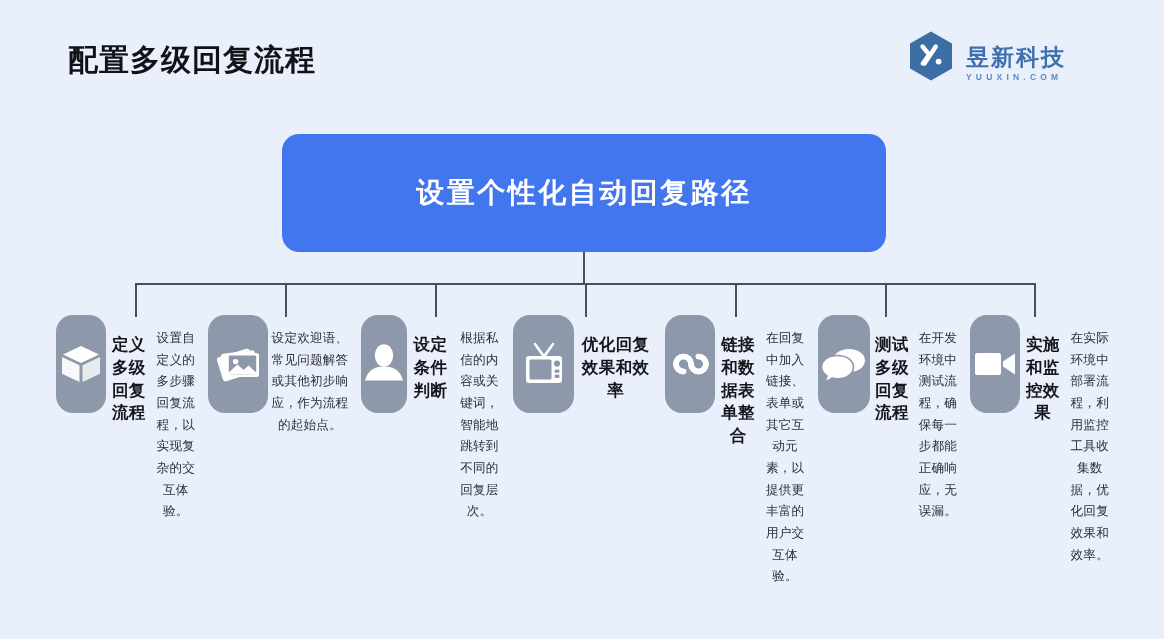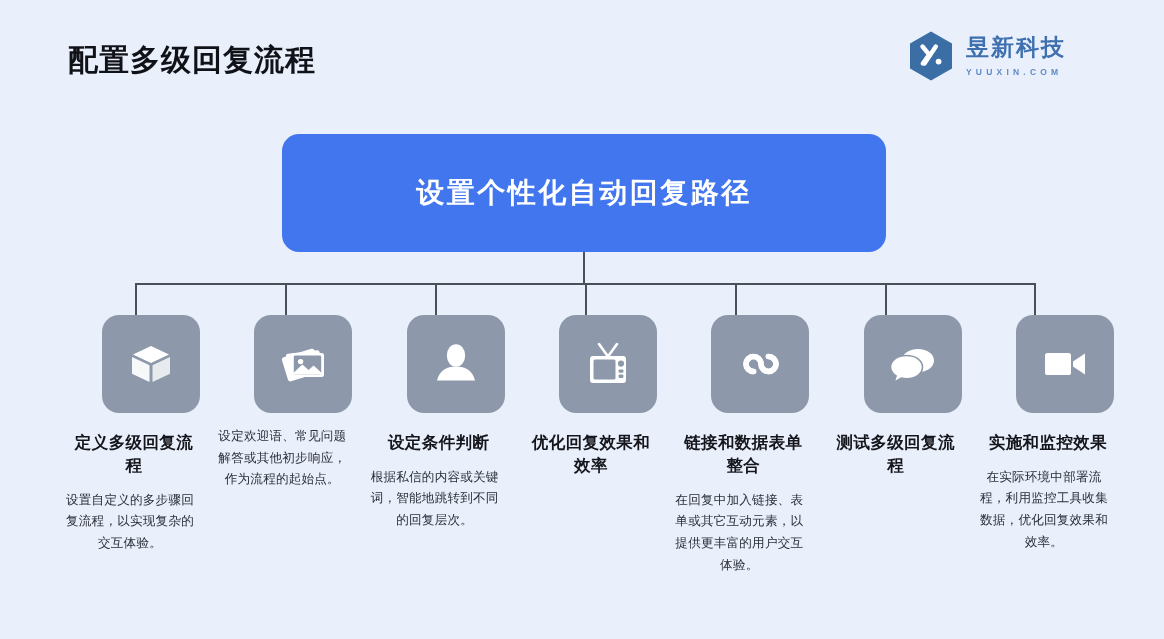--- a/index.html
+++ b/index.html
@@ -12,31 +12,31 @@
   .slide { position:relative; width:1124px; height:639px; background:#e9effb; }
 
   
   .page-title {
     position:absolute; left:68px; top:40px;
     font-size:30px; font-weight:bold; color:#111217;
     letter-spacing:1px; white-space:nowrap;
   }
   .brand {
     position:absolute; right:58px; top:30px;
-    display:flex; align-items:center; gap:11px;
+    display:flex; align-items:flex-end; gap:11px;
   }
   .brand-mark { width:48px; height:52px; flex:0 0 auto; display:block; }
   .brand-text { display:flex; flex-direction:column; justify-content:center; }
   .brand-name {
     font-size:23px; font-weight:bold; color:#3e6fae;
     letter-spacing:2px; line-height:1.12; white-space:nowrap;
   }
   .brand-domain {
     font-size:8.5px; color:#5d8bc4; letter-spacing:4.2px;
-    font-weight:bold; margin-top:7px; white-space:nowrap;
+    font-weight:bold; margin-top:1px; white-space:nowrap;
   }
 
   
   .root-node {
     position:absolute; left:282px; top:134px;
     width:604px; height:118px;
     background:#4276ee; border-radius:17px;
     display:flex; align-items:center; justify-content:center;
   }
   .root-label {
@@ -48,21 +48,21 @@
   .conn { position:absolute; background:#4b4f57; }
   .conn-stem { left:583px; top:252px; width:2px; height:32px; }
   .conn-bus  { left:135px; top:283px; height:2px; width:900px; }
   .conn-drop { top:283px; width:2px; height:34px; }
 
   
   .cols {
     position:absolute; left:56px; top:315px;
     width:1058px; display:flex; justify-content:space-between;
   }
-  .col { width:144px; display:flex; flex-direction:column; align-items:flex-end; }
+  .col { width:144px; display:flex; flex-direction:row; align-items:flex-start; }
   .icon-tile {
     width:98px; height:98px; border-radius:17px;
     background:#8d99ab; display:flex; align-items:center; justify-content:center;
   }
   .icon-tile svg { display:block; }
   .col-title {
     margin-top:18px; font-size:16.5px; font-weight:bold;
     color:#15161b; line-height:1.38; text-align:center;
     letter-spacing:0.4px; width:132px;
   }
@@ -175,20 +175,21 @@
     </div>
 
     <div class="col">
       <div class="icon-tile">
         <svg width="52" height="46" viewBox="0 0 52 46">
           <path d="M31 8 C40.4 8 47 13.2 47 19.6 C47 26 40.4 31.2 31 31.2 C29.4 31.2 27.9 31.05 26.5 30.8 L20 34.6 L21.6 28.6 C17.5 26.4 15 23.2 15 19.6 C15 13.2 21.6 8 31 8 Z" fill="#ffffff"></path>
           <path d="M19.5 14.5 C28.9 14.5 35.5 19.7 35.5 26.1 C35.5 32.5 28.9 37.7 19.5 37.7 C17.6 37.7 15.8 37.5 14.2 37.15 L7 41.5 L9.1 34.9 C5.6 32.7 3.5 29.6 3.5 26.1 C3.5 19.7 10.1 14.5 19.5 14.5 Z" fill="#ffffff" stroke="#8d99ab" stroke-width="1.6"></path>
         </svg>
       </div>
       <div class="col-title">测试多级回复流程</div>
+      <div class="col-desc">在开发环境中测试流程，确保每一步都能正确响应，无误漏。</div>
     </div>
 
     <div class="col">
       <div class="icon-tile">
         <svg width="50" height="40" viewBox="0 0 50 40">
           <rect x="5" y="9" width="26" height="22" rx="2.6" fill="#ffffff"></rect>
           <path d="M33 17.5 L45 9.5 V30.5 L33 22.5 Z" fill="#ffffff"></path>
         </svg>
       </div>
       <div class="col-title">实施和监控效果</div>

